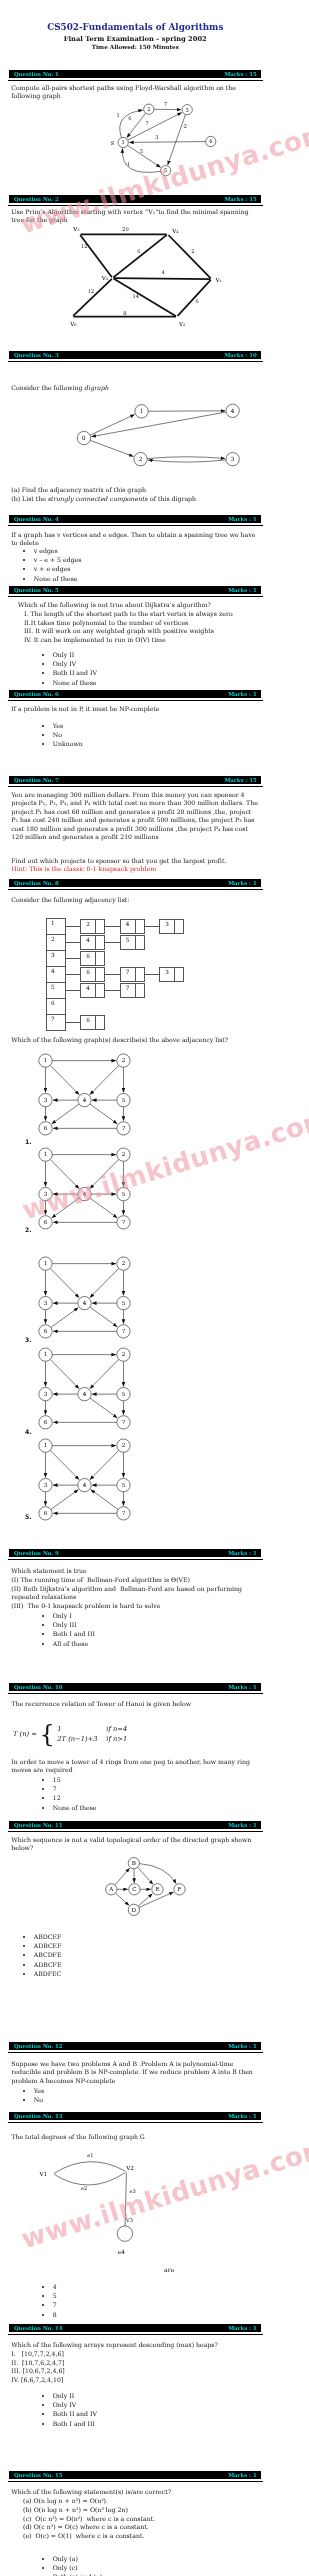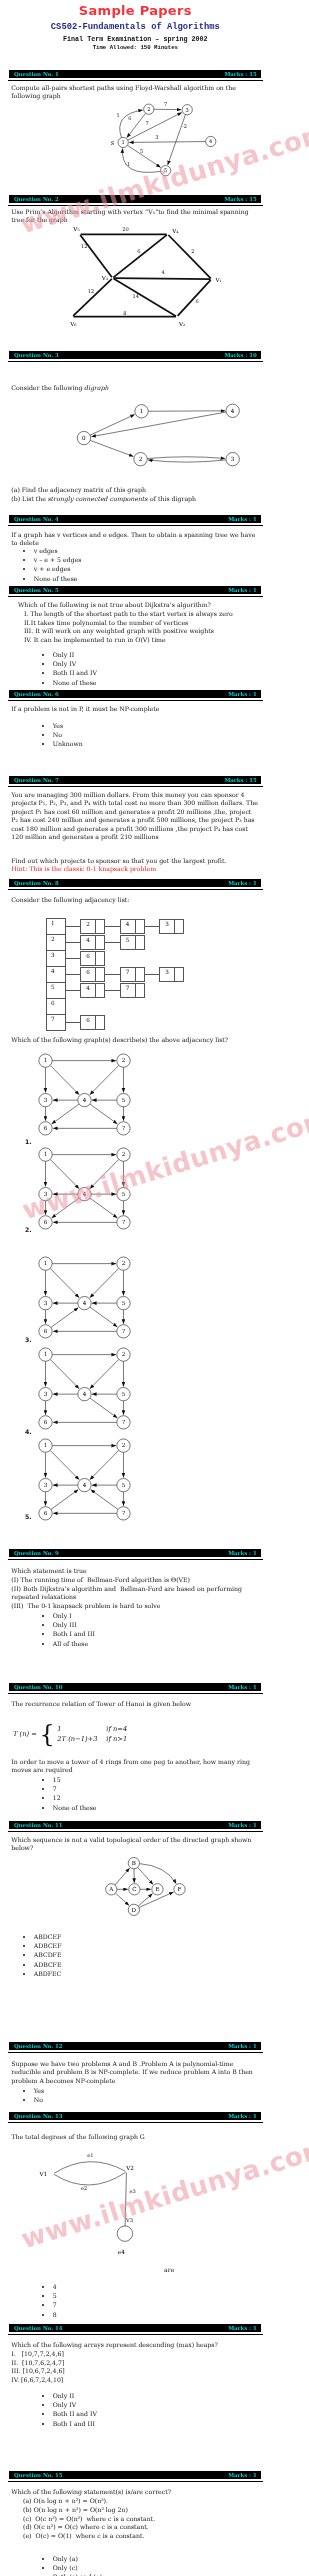--- a/index.html
+++ b/index.html
@@ -1,18 +1,18 @@
 <!DOCTYPE html>
 <html style="font-size:8.2px"><head>
 <meta charset="utf-8">
 <style>
   html,body{margin:0;padding:0;background:#9a9a9a;}
   #page{position:relative;width:309px;height:3249px;background:#ffffff;overflow:hidden;
         font-family:"DejaVu Serif","Liberation Serif",serif;color:#151515;}
-  .center-col{position:absolute;left:9.3px;width:252px;text-align:center;font-family:Liberation Mono, monospace;}
+  .center-col{position:absolute;left:9.3px;width:252px;text-align:center;}
   .h-title{top:3.1px;font-family:"DejaVu Sans","Liberation Sans",sans-serif;font-weight:800;
            font-size:13px;letter-spacing:0.3px;color:#f5333a;}
   .h-course{top:21.6px;font-size:8.8px;font-weight:bold;color:#23298e;}
   .h-exam{top:35px;font-size:6.7px;font-weight:bold;color:#101010;}
   .h-time{top:44px;font-size:5.7px;font-weight:bold;color:#101010;}
   .qbar{position:absolute;left:9.3px;width:252px;height:8.2px;background:#000;
         display:flex;justify-content:space-between;align-items:center;
         padding:0 4.6px;box-sizing:border-box;}
   .qbar::after{content:"";position:absolute;left:-1.5px;right:-1.5px;bottom:-2.1px;height:0.5px;background:#000;}
   .qbar span{font-size:5.4px;font-weight:bold;color:#00cccc;}
@@ -49,21 +49,20 @@
   .frows{display:flex;flex-direction:column;gap:1.5px;font-style:italic;}
   .frow{display:flex;}
   .frow .fval{display:inline-block;min-width:49px;}
   .are-span{position:absolute;font-size:6.2px;}
 </style>
 </head>
 <body>
 
 <div id="page">
 
-  <div class="center-col h-title">Sample Papers</div>
   <div class="center-col h-course">CS502-Fundamentals of Algorithms</div>
   <div class="center-col h-exam">Final Term Examination – spring 2002</div>
   <div class="center-col h-time">Time Allowed: 150 Minutes</div>
 
   <div class="wm" style="left:20.6px;top:210px">www.ilmkidunya.com</div>
   <div class="wm" style="left:23px;top:1196px">www.ilmkidunya.com</div>
   <div class="wm" style="left:21.6px;top:2225px">www.ilmkidunya.com</div>
 
   <div class="qbar" style="top:70px">
     <span>Question No. 1</span>

